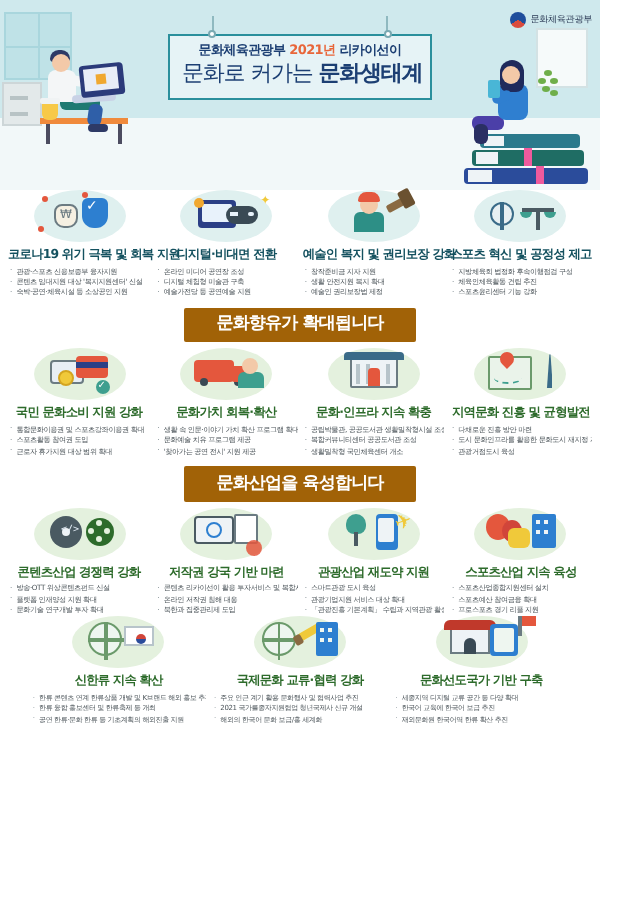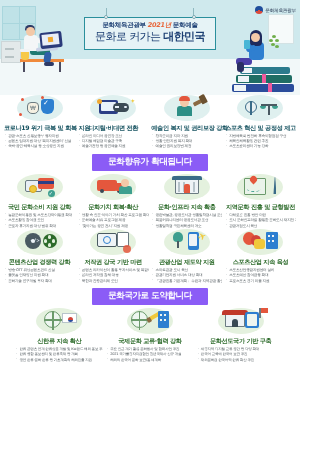--- a/index.html
+++ b/index.html
@@ -97,21 +97,21 @@
     margin-top:9px;
     border:1.5px solid #2a8f9c;
     background:rgba(255,255,255,0.48);
     padding:4px 6px 5px 6px;
     text-align:center;
   }
   .plaque-eyebrow{
     font-size:6.5px; font-weight:bold; color:#1c3f73; letter-spacing:-0.3px;
     white-space:nowrap; line-height:1.1;
   }
-  .plaque-eyebrow .yr{ color:#e8663a;font-style:italic; }
+  .plaque-eyebrow .yr{ color:#e8663a; }
   .plaque-l1, .plaque-l2{
     font-size:11px; color:#1c3f73; letter-spacing:-0.6px; white-space:nowrap;
     line-height:1.28; margin-top:1px;
   }
   .plaque-l1 b, .plaque-l2 b{ font-weight:bold; }
   .gov-logo{
     position:absolute; right:4px; top:6px;
     display:flex; align-items:center; gap:2px;
   }
   .gov-mark{ width:8px; height:8px; border-radius:50%;
@@ -123,21 +123,21 @@
   .section{ width:300px; }
   .sec-title-row{ display:flex; justify-content:center; padding:4px 0 3px 0; }
   .sec-title{
     display:inline-block;
     padding:2.5px 16px 3px 16px;
     font-size:8.5px; font-weight:bold; color:#ffffff;
     letter-spacing:-0.4px; white-space:nowrap;
     border-radius:1px;
   }
   .sec-teal .sec-title{ background:#173f4e; }
-  .sec-green .sec-title{ background:#8b5cf6; }
+  .sec-green .sec-title{ background:#a16207; }
 
   .cards{ display:flex; justify-content:space-between; padding:0 4px; }
   .card{ width:71px; text-align:center; }
   .card-icon{
     width:46px; height:26px; margin:0 auto 3px auto;
     border-radius:23px/13px;
     position:relative;
   }
   .sec-teal .card-icon{ background:#dff0ef; }
   .sec-green .card-icon{ background:#e4f1de; }
@@ -315,24 +315,24 @@
 
   <div class="plaque-wrap">
     <div class="plaque-hang l"></div>
       <div class="plaque-hang r"></div>
     <div class="plaque-dot l"></div>
       <div class="plaque-dot r"></div>
     <div class="plaque">
       <div class="plaque-eyebrow">
         <span>문화체육관광부</span>
         <span class="yr">2021년</span>
-        <span>문화예술</span>
+        <span>리카이선이</span>
       </div>
       <div class="plaque-l2">
-        <span>문화로 커가는 </span><b>대한민국</b>
+        <span>문화로 커가는 </span><b>문화생태계</b>
       </div>
     </div>
   </div>
 
   <div class="gov-logo">
     <span class="gov-mark"></span>
     <span class="gov-name">문화체육관광부</span>
   </div>
 </div>
 
@@ -465,20 +465,23 @@
       <ul class="card-list">
         <li>다채로운 진흥 방안 마련</li>
         <li>도시 문화인프라를 활용한 문화도시 재지정 지원</li>
         <li>관광거점도시 육성</li>
       </ul>
     </div>
   </div>
 </div>
 
 <div class="section sec-green sec3">
+  <div class="sec-title-row">
+    <div class="sec-title">문화산업을 육성합니다</div>
+  </div>
   <div class="cards">
     <div class="card">
       <div class="card-icon">
         <span class="ic ic-disc"></span>
         <span class="ic ic-reel">
           <i style="left:5px;top:1px"></i>
             <i style="left:1px;top:5px"></i>
           <i style="left:9px;top:5px"></i>
             <i style="left:5px;top:9px"></i>
         </span>
@@ -537,23 +540,20 @@
       <ul class="card-list">
         <li>스포츠산업종합지원센터 설치</li>
         <li>스포츠예산 참여금융 확대</li>
         <li>프로스포츠 경기 리플 지원</li>
       </ul>
     </div>
   </div>
 </div>
 
 <div class="section sec-green sec4">
-  <div class="sec-title-row">
-    <div class="sec-title">문화국가로 도약합니다</div>
-  </div>
   <div class="cards">
     <div class="card">
       <div class="card-icon">
         <span class="ic ic-globe"></span>
         <span class="ic ic-flag-kr">
             <i></i>
           </span>
       </div>
       <div class="card-title">신한류 지속 확산</div>
       <ul class="card-list">

